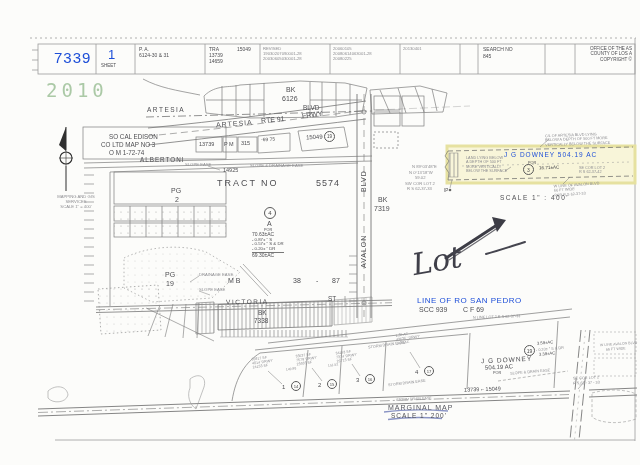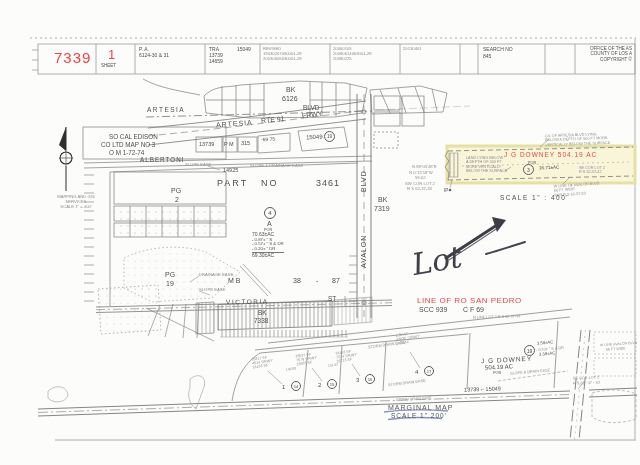--- a/index.html
+++ b/index.html
@@ -1,20 +1,20 @@
 <!DOCTYPE html>
 <html><head>
 <meta charset="utf-8">
 <style>
   html,body{margin:0;padding:0;background:#ffffff;}
   .page{position:relative;width:640px;height:465px;background:#fcfcfa;overflow:hidden;
         font-family:"Liberation Sans",sans-serif;}
   .l{position:absolute;white-space:nowrap;color:#4e4e52;line-height:1.15;}
   .f{color:#8e8e92;}
-  .dk{color:#ef4444;text-align:center;}
+  .dk{color:#1d4ed8;text-align:center;}
   .c{position:absolute;border:1px solid #5a5a5a;border-radius:50%;color:#4a4a4a;
      display:flex;align-items:center;justify-content:center;background:transparent;}
   .blk div{white-space:nowrap;}
   svg{position:absolute;left:0;top:0;}
   .stamp{position:absolute;font-family:"DejaVu Sans Mono",monospace;color:#a3c49e;
          letter-spacing:4px;opacity:.9;}
   .hand{position:absolute;font-family:"DejaVu Serif",serif;font-style:italic;color:#3f3f49;}
 </style>
 </head>
 <body>
@@ -185,20 +185,21 @@
 <div class="l f" style="left:333px;top:57px;font-size:4.2px;">20080225</div>
 <div class="l f" style="left:403px;top:47px;font-size:4.2px;">20130401</div>
 <div class="l" style="left:483px;top:47px;font-size:5px;">SEARCH NO</div>
 <div class="l" style="left:483px;top:54px;font-size:5px;">845</div>
 <div class="l blk" style="left:570px;top:46px;width:62px;text-align:right;font-size:4.6px;">
   <div>OFFICE OF THE AS</div>
   <div>COUNTY OF LOS A</div>
   <div>COPYRIGHT ©</div>
 </div>
 
+<div class="stamp" style="left:46px;top:79px;font-size:19px;">2010</div>
 
 <div class="l blk f ctr" style="left:48px;top:195px;width:56px;font-size:4.2px;text-align:center;">
   <div>MAPPING AND GIS</div>
   <div>SERVICES</div>
   <div>SCALE 1" = 400'</div>
 </div>
 
 <div class="l" style="left:286px;top:86px;font-size:7px;">BK</div>
 <div class="l" style="left:282px;top:95px;font-size:7px;">6126</div>
 <div class="l" style="left:147px;top:106px;font-size:6.5px;letter-spacing:1.5px;">ARTESIA</div>
@@ -210,23 +211,23 @@
 <div class="l" style="left:224px;top:141px;font-size:5.5px;">P M</div>
 <div class="l" style="left:241px;top:140px;font-size:5.5px;">315</div>
 <div class="l" style="left:261px;top:137px;font-size:5px;transform:rotate(-3deg);">-69  75</div>
 <div class="l" style="left:306px;top:134px;font-size:6px;transform:rotate(-4deg);">15049</div>
 <div class="c" style="left:324px;top:131px;width:9px;height:9px;font-size:4.5px;">19</div>
 <div class="l" style="left:109px;top:133px;font-size:6.3px;">SO CAL EDISON</div>
 <div class="l" style="left:101px;top:141px;font-size:6.3px;">CO  LTD MAP  NO  3</div>
 <div class="l" style="left:109px;top:149px;font-size:6.3px;">O M  1-72-74</div>
 <div class="l" style="left:140px;top:156px;font-size:6.3px;letter-spacing:1px;">ALBERTONI</div>
 
-<div class="l" style="left:217px;top:178px;font-size:9px;letter-spacing:2px;">PART</div>
+<div class="l" style="left:217px;top:178px;font-size:9px;letter-spacing:2px;">TRACT</div>
 <div class="l" style="left:261px;top:178px;font-size:9px;letter-spacing:2px;">NO</div>
-<div class="l" style="left:316px;top:178px;font-size:9px;letter-spacing:1px;">3461</div>
+<div class="l" style="left:316px;top:178px;font-size:9px;letter-spacing:1px;">5574</div>
 <div class="l" style="left:223px;top:167px;font-size:5.5px;">14925</div>
 <div class="l f" style="left:185px;top:163px;font-size:4.2px;">SLOPE EASE</div>
 <div class="l f" style="left:250px;top:164px;font-size:4.2px;">SLOPE &amp; DRAINAGE EASE</div>
 <div class="l" style="left:171px;top:187px;font-size:7px;">PG</div>
 <div class="l" style="left:175px;top:196px;font-size:7px;">2</div>
 <div class="c" style="left:264px;top:207px;width:10px;height:10px;font-size:6px;">4</div>
 <div class="l" style="left:267px;top:220px;font-size:7px;">A</div>
 <div class="l" style="left:264px;top:228px;font-size:3.8px;">POR</div>
 <div class="l blk" style="left:252px;top:232px;font-size:4.3px;line-height:1.12;">
   <div style="font-size:5px;">70.63±AC</div>

